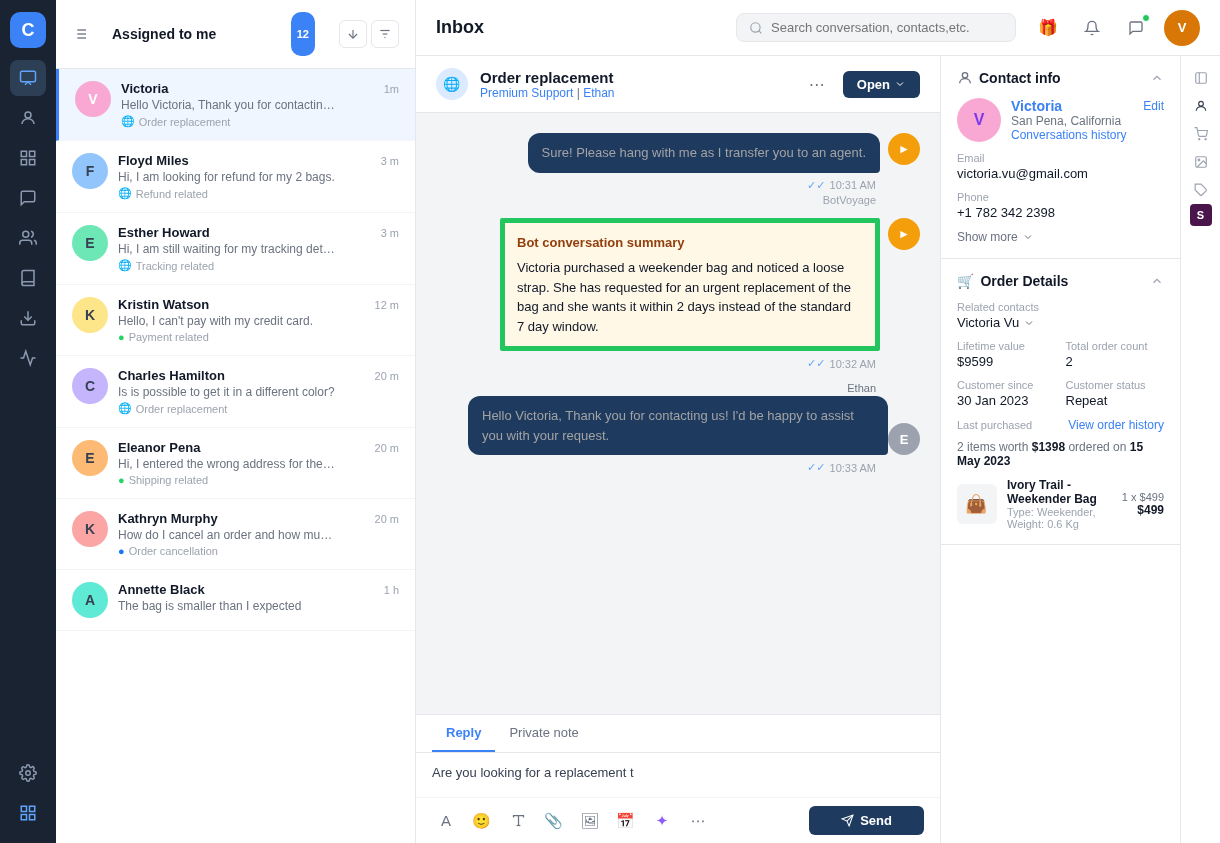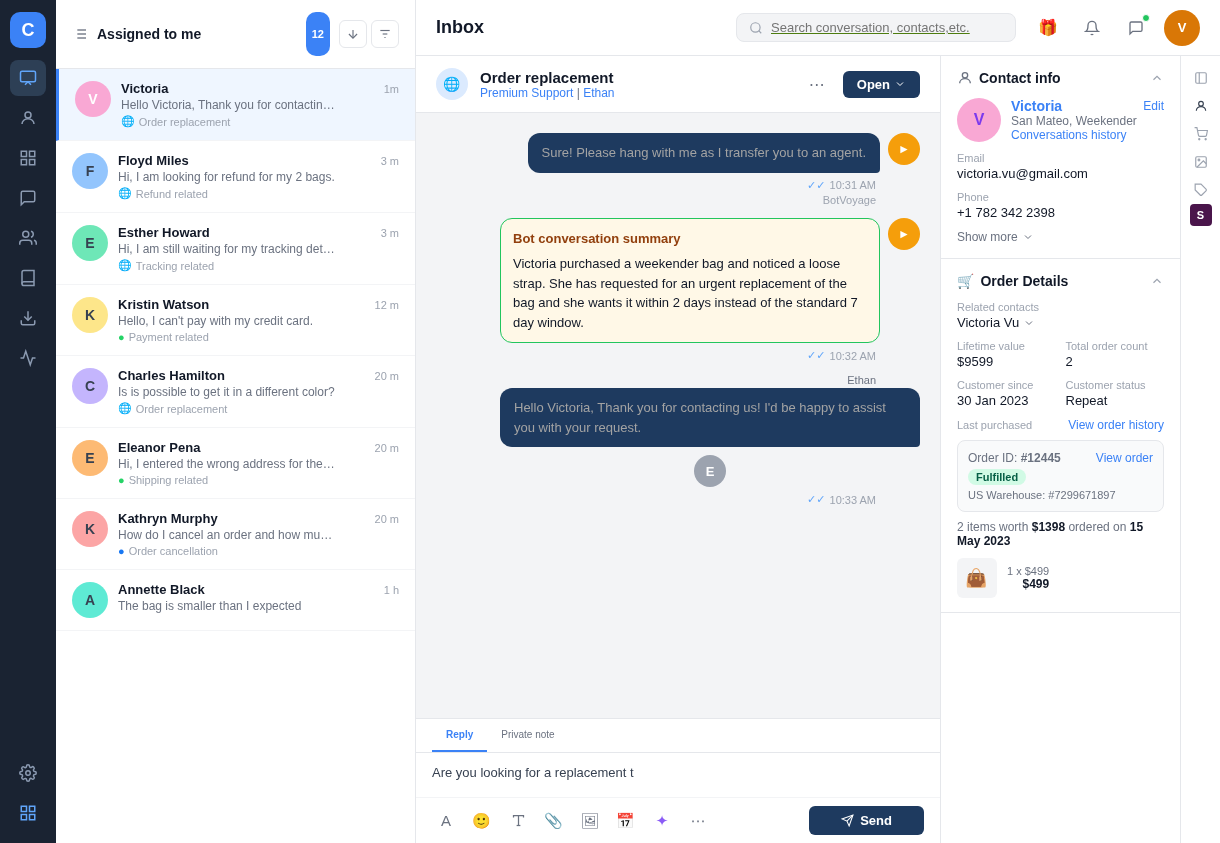--- a/index.html
+++ b/index.html
@@ -17,21 +17,21 @@
     .rail-icon { width: 36px; height: 36px; border-radius: 8px; display: flex; align-items: center; justify-content: center; cursor: pointer; color: #8b9ab1; font-size: 18px; }
     .rail-icon:hover, .rail-icon.active { background: #2d3f55; color: #fff; }
     .rail-icon.active { color: #60a5fa; }
     .rail-spacer { flex: 1; }
     .rail-bottom { display: flex; flex-direction: column; align-items: center; gap: 4px; }
 
     
     .app-header { display: flex; align-items: center; padding: 0 20px; height: 56px; background: #fff; border-bottom: 1px solid #e5e7eb; }
     .header-title { font-size: 18px; font-weight: 700; color: #111827; flex: 1; }
     .search-bar { display: flex; align-items: center; gap: 8px; background: #f3f4f6; border: 1px solid #e5e7eb; border-radius: 8px; padding: 6px 12px; width: 280px; }
-    .search-bar input { border: none; background: transparent; outline: none; color: #4d7c0f; font-size: 13px; width: 200px; text-decoration: underline; }
+    .search-bar input { border: none; background: transparent; outline: none; color: #000000; font-size: 13px; width: 200px; }
     .header-icons { display: flex; align-items: center; gap: 12px; margin-left: 16px; }
     .header-icon { width: 32px; height: 32px; border-radius: 6px; display: flex; align-items: center; justify-content: center; cursor: pointer; color: #6b7280; font-size: 16px; }
     .avatar-header { width: 36px; height: 36px; border-radius: 50%; background: #d1d5db; overflow: hidden; display: flex; align-items: center; justify-content: center; }
     .sidebar-title { font-size: 14px; font-weight: 600; color: #111827; flex: 1; }
     .badge { background: #3b82f6; color: white; font-size: 11px; font-weight: 600; padding: 16px 6px; border-radius: 10px; }
     .sidebar-actions { display: flex; gap: 4px; }
     .sidebar-action-btn { width: 28px; height: 28px; border-radius: 6px; display: flex; align-items: center; justify-content: center; cursor: pointer; color: #6b7280; border: 1px solid #e5e7eb; background: #fff; font-size: 13px; }
 
     
     .conv-list { flex: 1; overflow-y: auto; }
@@ -52,31 +52,31 @@
     .chat-title { font-size: 15px; font-weight: 700; color: #111827; }
     .chat-subtitle { font-size: 12px; color: #6b7280; }
     .chat-subtitle span { color: #3b82f6; }
     .open-btn { background: #1e3a5f; color: white; border: none; border-radius: 6px; padding: 6px 14px; font-size: 13px; font-weight: 600; cursor: pointer; display: flex; align-items: center; gap: 4px; }
     .more-btn { width: 28px; height: 28px; border-radius: 6px; display: flex; align-items: center; justify-content: center; cursor: pointer; color: #6b7280; }
 
     
     .chat-messages { flex: 1; overflow-y: auto; padding: 20px; display: flex; flex-direction: column; gap: 12px; }
     .msg-row { display: flex; justify-content: flex-end; }
     .msg-bubble { max-width: 420px; background: #1e3a5f; color: #a3a3a3; border-radius: 12px 12px 4px 12px; padding: 10px 14px; font-size: 13px; line-height: 1.5; }
-    .msg-bubble.bot-summary { background: #fff8e7; color: #111827; border-radius: 12px; border: 1px solid #22c55e; padding-left: 12px; }
+    .msg-bubble.bot-summary { background: #fff8e7; color: #111827; border-radius: 2px; border: 5px solid #22c55e; padding-left: 12px; }
     .msg-meta { font-size: 11px; color: #9ca3af; text-align: right; margin-top: 4px; display: flex; justify-content: flex-end; align-items: center; gap: 4px; }
     .bot-avatar { width: 32px; height: 32px; background: #f59e0b; border-radius: 50%; display: flex; align-items: center; justify-content: center; color: white; font-size: 14px; font-weight: 700; flex-shrink: 0; }
     .agent-avatar { width: 32px; height: 32px; background: #6b7280; border-radius: 50%; flex-shrink: 0; }
     .check-marks { color: #60a5fa; font-size: 11px; }
     .summary-title { font-weight: 700; font-size: 13px; margin-bottom: 6px; color: #92400e; }
 
     
     .reply-area { background: #fff; border-top: 1px solid #e5e7eb; padding: 0; }
     .reply-tabs { display: flex; gap: 0; border-bottom: 1px solid #e5e7eb; padding: 0 16px; }
-    .reply-tab { padding: 10px 14px; font-size: 10px; color: #6b7280; cursor: pointer; border-bottom: 2px solid transparent; }
+    .reply-tab { padding: 10px 14px; font-size: 13px; color: #6b7280; cursor: pointer; border-bottom: 2px solid transparent; }
     .reply-tab.active { color: #3b82f6; border-bottom: 2px solid #3b82f6; font-weight: 600; }
     .reply-input { padding: 10px 16px; font-size: 13px; color: #374151; min-height: 40px; }
     .reply-toolbar { display: flex; align-items: center; padding: 8px 16px; gap: 8px; border-top: 1px solid #f3f4f6; }
     .toolbar-icon { width: 28px; height: 28px; display: flex; align-items: center; justify-content: center; cursor: pointer; color: #6b7280; border-radius: 6px; font-size: 15px; }
     .send-btn { margin-left: auto; background: #1e3a5f; color: white; border: none; border-radius: 6px; padding: 7px 32px; font-size: 13px; font-weight: 600; cursor: pointer; display: flex; align-items: center; gap: 6px; }
 
     
     .rp-section { padding: 14px 16px; border-bottom: 1px solid #e5e7eb; }
     .rp-section-header { display: flex; align-items: center; justify-content: space-between; margin-bottom: 12px; }
     .rp-section-title { font-size: 14px; font-weight: 600; color: #111827; display: flex; align-items: center; gap: 6px; }
@@ -197,21 +197,21 @@
             <rect x="14" y="3" width="7" height="7"></rect>
             <rect x="14" y="14" width="7" height="7"></rect>
             <rect x="3" y="14" width="7" height="7"></rect>
           </svg>
       </div>
     </div>
   </div>
 
   <div class="sidebar">
 
-    <div style="display:flex; align-items:center; padding:12px 16px; background:#fff; border-bottom:1px solid #e5e7eb; gap:9px;">
+    <div style="display:flex; align-items:center; padding:12px 16px; background:#fff; border-bottom:1px solid #e5e7eb; gap:24px;">
       <svg width="16" height="16" viewBox="0 0 24 24" fill="none" stroke="#6b7280" stroke-width="2">
           <line x1="8" y1="6" x2="21" y2="6"></line>
           <line x1="8" y1="12" x2="21" y2="12"></line>
           <line x1="8" y1="18" x2="21" y2="18"></line>
           <line x1="3" y1="6" x2="3.01" y2="6"></line>
           <line x1="3" y1="12" x2="3.01" y2="12"></line>
           <line x1="3" y1="18" x2="3.01" y2="18"></line>
         </svg>
       <span class="sidebar-title">Assigned to me</span>
       <span class="badge">12</span>
@@ -419,21 +419,21 @@
               <div class="bot-avatar" style="background:#f59e0b; font-size:12px; font-weight:800; color:white; flex-shrink:0;">►</div>
             </div>
             <div class="msg-meta" style="margin-right:44px;">
               <span class="check-marks">✓✓</span>
               <span>10:32 AM</span>
             </div>
           </div>
 
           <div style="display:flex; flex-direction:column; align-items:flex-end; gap:2px;">
             <div style="font-size:11px;color:#6b7280;margin-right:44px;">Ethan</div>
-            <div style="display:flex; align-items:center; gap:8px;flex-direction:column;">
+            <div style="display:flex; align-items:flex-end; gap:0;">
               <div class="msg-bubble">Hello Victoria, Thank you for contacting us! I'd be happy to assist you with your request.</div>
               <div class="agent-avatar" style="background:#9ca3af; display:flex;align-items:center;justify-content:center;color:white;font-size:13px;font-weight:600;">E</div>
             </div>
             <div class="msg-meta" style="margin-right:44px;">
               <span class="check-marks">✓✓</span>
               <span>10:33 AM</span>
             </div>
           </div>
         </div>
 
@@ -492,21 +492,21 @@
                     <polyline points="18 15 12 9 6 15"></polyline>
                   </svg>
               </div>
               <div class="contact-card">
                 <div class="contact-avatar" style="background:#f9a8d4; display:flex;align-items:center;justify-content:center;font-size:16px;font-weight:700;color:#7c3aed;">V</div>
                 <div style="flex:1;">
                   <div style="display:flex;align-items:center;justify-content:space-between;">
                     <span class="contact-name">Victoria</span>
                     <span class="edit-btn">Edit</span>
                   </div>
-                  <div class="contact-location">San Mateo, Weekender</div>
+                  <div class="contact-location">San Pena, California</div>
                   <div class="contact-history">Conversations history</div>
                 </div>
               </div>
               <div class="info-field">
                 <div class="info-label">Email</div>
                 <div class="info-value">victoria.vu@gmail.com</div>
               </div>
               <div class="info-field">
                 <div class="info-label">Phone</div>
                 <div class="info-value">+1 782 342 2398</div>
@@ -553,35 +553,29 @@
                 </div>
                 <div class="order-field">
                   <div class="order-label">Customer status</div>
                   <div class="order-value">Repeat</div>
                 </div>
               </div>
               <div style="display:flex;justify-content:space-between;align-items:center;margin-bottom:8px;">
                 <span style="font-size:11px;color:#9ca3af;">Last purchased</span>
                 <span class="order-value-link" style="font-size:12px;">View order history</span>
               </div>
-              <div style="background:#f9fafb;border:1px solid #e5e7eb;border-radius:8px;padding:10px;margin-bottom:8px;">
-                <div style="display:flex;justify-content:space-between;align-items:center;margin-bottom:4px;">
-                  <span style="font-size:12px;color:#6b7280;">Order ID: <strong>#12445</strong></span>
-                  <span class="order-value-link" style="font-size:12px;">View order</span>
-                </div>
-                <div style="display:flex;align-items:center;gap:6px;margin-bottom:4px;">
-                  <span class="status-badge">Fulfilled</span>
-                </div>
-                <div style="font-size:11px;color:#6b7280;">US Warehouse: <span>#7299671897</span></div>
-              </div>
               <div class="order-summary">
                 2 items worth <strong>$1398</strong> ordered on <strong>15 May 2023</strong>
               </div>
               <div class="order-item">
                 <div class="order-item-img">👜</div>
+                <div class="order-item-info">
+                  <div class="order-item-name">Ivory Trail - Weekender Bag</div>
+                  <div class="order-item-detail">Type: Weekender, Weight: 0.6 Kg</div>
+                </div>
                 <div style="text-align:right;">
                   <div style="font-size:11px;color:#6b7280;">1 x $499</div>
                   <div class="order-item-price">$499</div>
                 </div>
               </div>
             </div>
           </div>
 
           <div class="right-rail">
             <div class="panel-icon">

